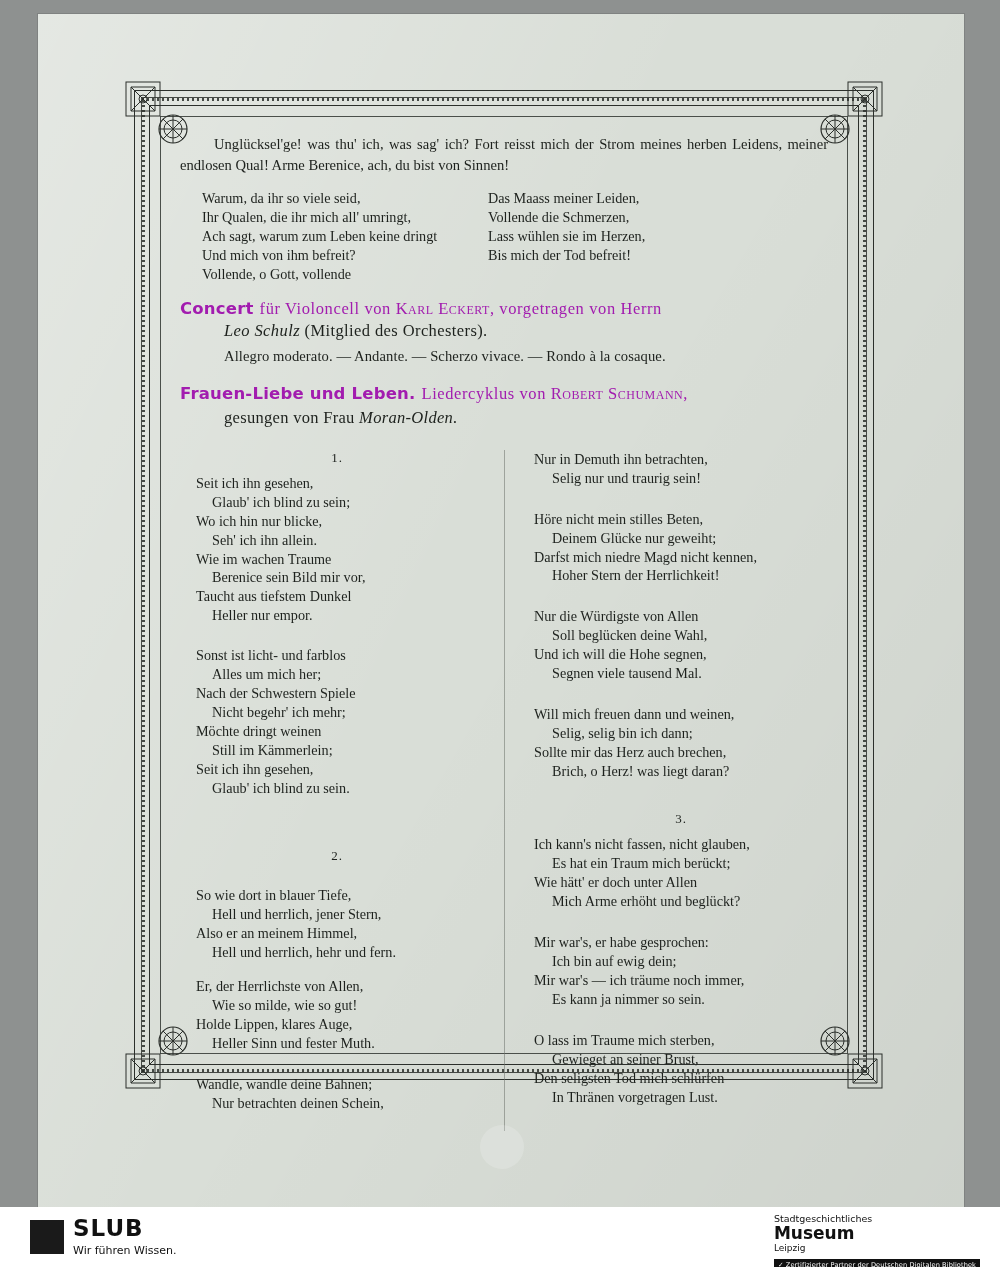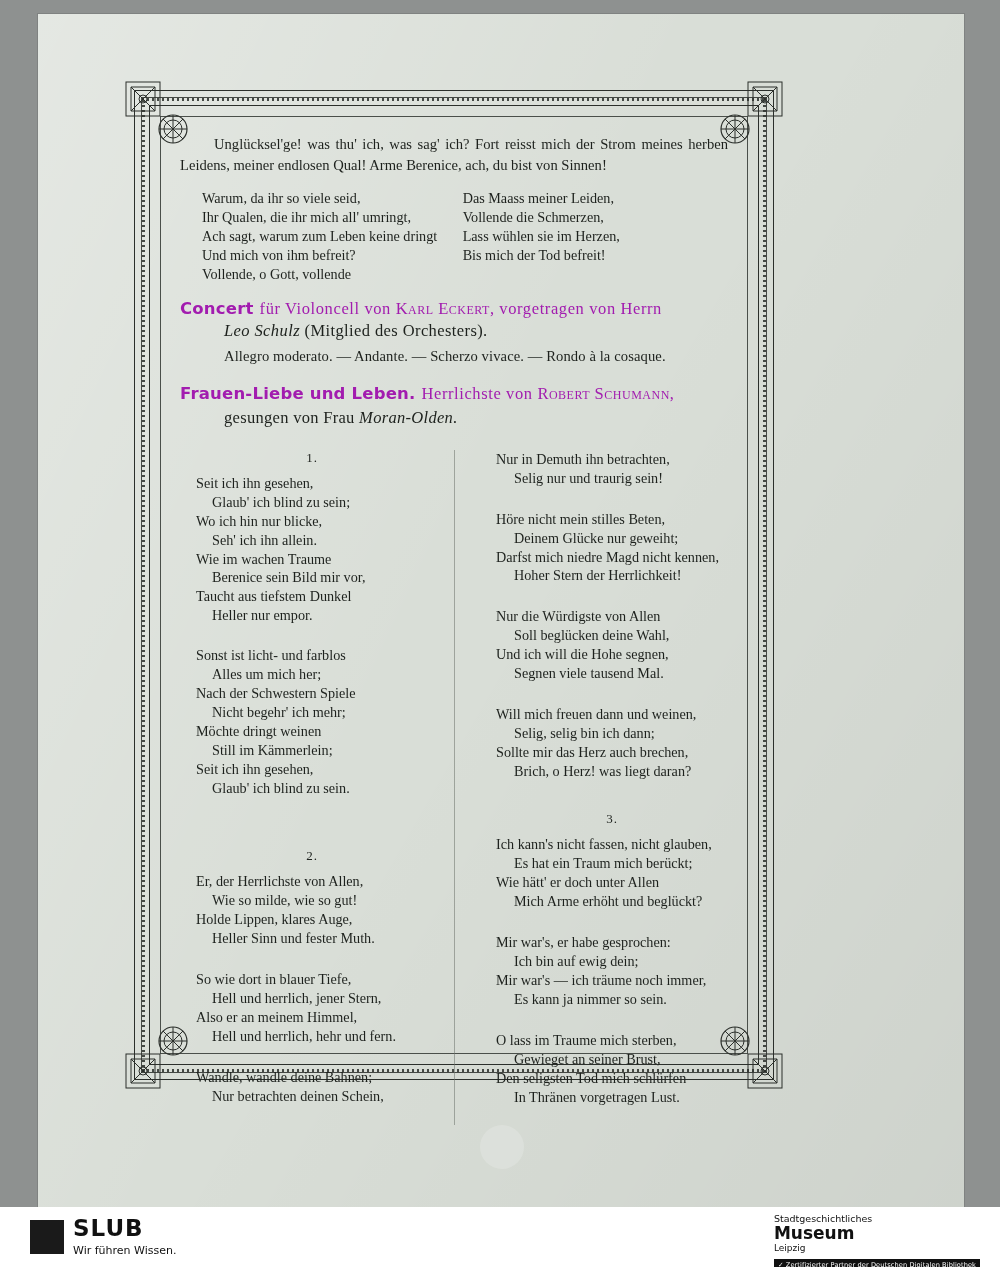--- a/index.html
+++ b/index.html
@@ -20,21 +20,21 @@
   }
   .sheet:before{ 
     content:"";position:absolute;inset:0;
     background:linear-gradient(115deg,rgba(255,255,255,.30),rgba(255,255,255,0) 45%),
                linear-gradient(300deg,rgba(0,0,0,.05),rgba(0,0,0,0) 50%);
     pointer-events:none;
   }
 
   
   .frame{
-    position:absolute;left:96px;top:76px;width:640px;height:990px;
+    position:absolute;left:96px;top:76px;width:740px;height:990px;
   }
   .frame .outer{
     position:absolute;inset:0;
     border:1px solid #2b2f2b;
   }
   .frame .band{
     position:absolute;left:7px;top:7px;right:7px;bottom:7px;
     border:1px solid #2b2f2b;
     background:
       repeating-linear-gradient(90deg,#2b2f2b 0 2px,transparent 2px 5px) top left/100% 3px no-repeat,
@@ -108,21 +108,21 @@
   
   .cols{
     position:relative;margin-top:22px;
     display:flex;
   }
   .cols .rule{
     position:absolute;left:50%;top:0;bottom:-4px;width:1px;background:#6d736c;opacity:.55;
   }
   .col{width:50%;box-sizing:border-box;}
   .col.left{padding-right:26px;padding-left:16px;}
-  .col.right{padding-left:42px;}
+  .col.right{padding-left:30px;}
   .num{text-align:center;font-size:13px;letter-spacing:1px;margin:0 0 8px 0;}
   .stanza{font-size:14.2px;line-height:1.335;margin:0 0 15px 0;}
   .stanza div.i{padding-left:16px;}
   .col.right .stanza div.i{padding-left:18px;}
 
   
   .footer{
     position:absolute;left:0;bottom:0;width:1000px;height:60px;
     background:#ffffff;
   }
@@ -256,21 +256,21 @@
         </h2>
         <div class="line2">
           <span class="ital">Leo Schulz</span>
           <span>(Mitglied des Orchesters).</span>
         </div>
         <div class="movements">Allegro moderato. — Andante. — Scherzo vivace. — Rondo à la cosaque.</div>
 
         <h2 class="head" style="margin-top:18px">
           <span>Frauen-Liebe und Leben.</span>
           <span class="rest">
-            <span>Herrlichste von</span>
+            <span>Liedercyklus von</span>
             <span class="sc">Robert Schumann,</span>
           </span>
         </h2>
         <div class="subline">
           <span>gesungen von Frau</span>
           <span class="ital">Moran-Olden.</span>
         </div>
 
         <div class="cols">
           <div class="rule"></div>
@@ -296,32 +296,32 @@
               <div>Nach der Schwestern Spiele</div>
               <div class="i">Nicht begehr' ich mehr;</div>
               <div>Möchte dringt weinen</div>
               <div class="i">Still im Kämmerlein;</div>
               <div>Seit ich ihn gesehen,</div>
               <div class="i">Glaub' ich blind zu sein.</div>
             </div>
 
             <div class="num" style="margin-top:50px">2.</div>
 
+            <div class="stanza" style="margin-top:22px">
+              <div>So wie dort in blauer Tiefe,</div>
+              <div class="i">Hell und herrlich, jener Stern,</div>
+              <div>Also er an meinem Himmel,</div>
+              <div class="i">Hell und herrlich, hehr und fern.</div>
+            </div>
+
             <div class="stanza">
               <div>Er, der Herrlichste von Allen,</div>
               <div class="i">Wie so milde, wie so gut!</div>
               <div>Holde Lippen, klares Auge,</div>
               <div class="i">Heller Sinn und fester Muth.</div>
-            </div>
-
-            <div class="stanza" style="margin-top:22px">
-              <div>So wie dort in blauer Tiefe,</div>
-              <div class="i">Hell und herrlich, jener Stern,</div>
-              <div>Also er an meinem Himmel,</div>
-              <div class="i">Hell und herrlich, hehr und fern.</div>
             </div>
 
             <div class="stanza" style="margin-top:22px">
               <div>Wandle, wandle deine Bahnen;</div>
               <div class="i">Nur betrachten deinen Schein,</div>
             </div>
           </div>
 
           <div class="col right">
 

